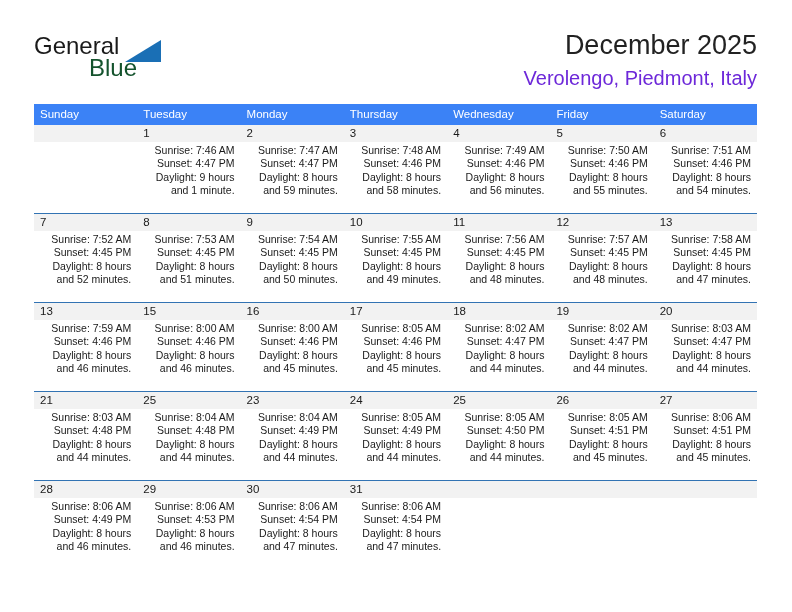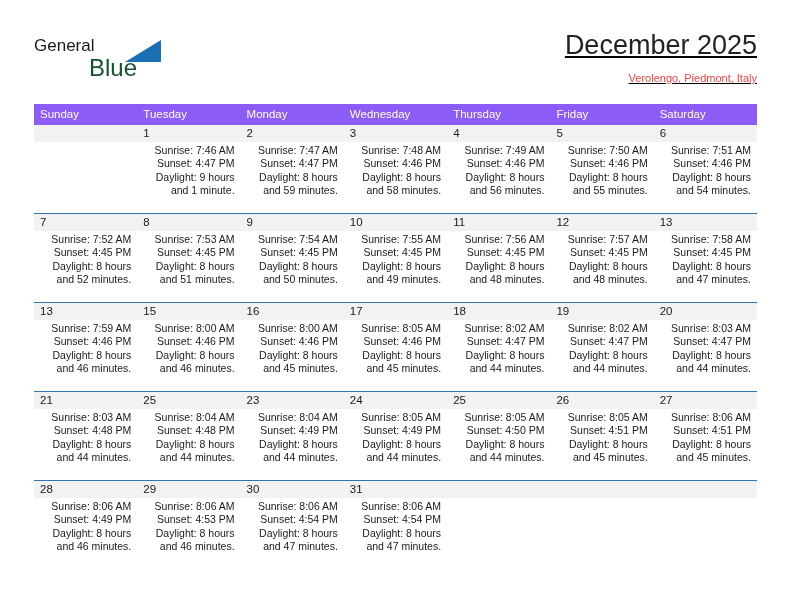--- a/index.html
+++ b/index.html
@@ -33,21 +33,21 @@
     position: absolute;
     left: 34px;
     top: 33px;
     width: 200px;
     height: 52px;
   }
   .brand-general {
     position: absolute;
     left: 0;
     top: 0;
-    font-size: 17px;
+    font-size: 24px;
     line-height: 26px;
     letter-spacing: 0px;
     color: #1a1a1a;
     font-family: "Liberation Sans", sans-serif;
     font-weight: 400;
   }
   .brand-blue {
     position: absolute;
     left: 55px;
     top: 22px;
@@ -65,49 +65,48 @@
     height: 0;
     border-left: 36px solid transparent;
     border-bottom: 22px solid #1a6fb5;
   }
 
   .title-block {
     position: absolute;
     right: 35px;
     top: 28px;
     text-align: right;
-    text-decoration: underline;
   }
   .month-title {
     font-size: 27px;
     line-height: 34px;
     color: #222222;
     font-weight: 400;
     white-space: nowrap;
   }
   .location {
-    font-size: 11px;
+    font-size: 20px;
     line-height: 22px;
-    color: #ef4444;
+    color: #6d28d9;
     font-weight: 400;
     margin-top: 5px;
     white-space: nowrap;
   }
 
   
   .calendar {
     position: absolute;
     left: 34px;
     top: 104px;
     width: 723px;
   }
   .weekdays {
     display: flex;
     width: 100%;
-    background: #8b5cf6;
+    background: #3b82f6;
     height: 21px;
   }
   .weekday {
     flex: 1 1 0;
     color: #ffffff;
     font-size: 11.5px;
     line-height: 21px;
     padding-left: 6px;
     box-sizing: border-box;
     white-space: nowrap;
@@ -173,22 +172,22 @@
       <div class="location">Verolengo, Piedmont, Italy</div>
     </div>
 
   </div>
 
   <div class="calendar">
     <div class="weekdays">
         <div class="weekday">Sunday</div>
         <div class="weekday">Tuesday</div>
         <div class="weekday">Monday</div>
+        <div class="weekday">Thursday</div>
         <div class="weekday">Wednesday</div>
-        <div class="weekday">Thursday</div>
         <div class="weekday">Friday</div>
         <div class="weekday">Saturday</div>
       </div>
     <div class="weeks">
         <div class="week first">
           <div class="day empty">
             <div class="day-num-band">
               <span class="day-num"></span>
             </div>
             <div class="day-lines"></div>

